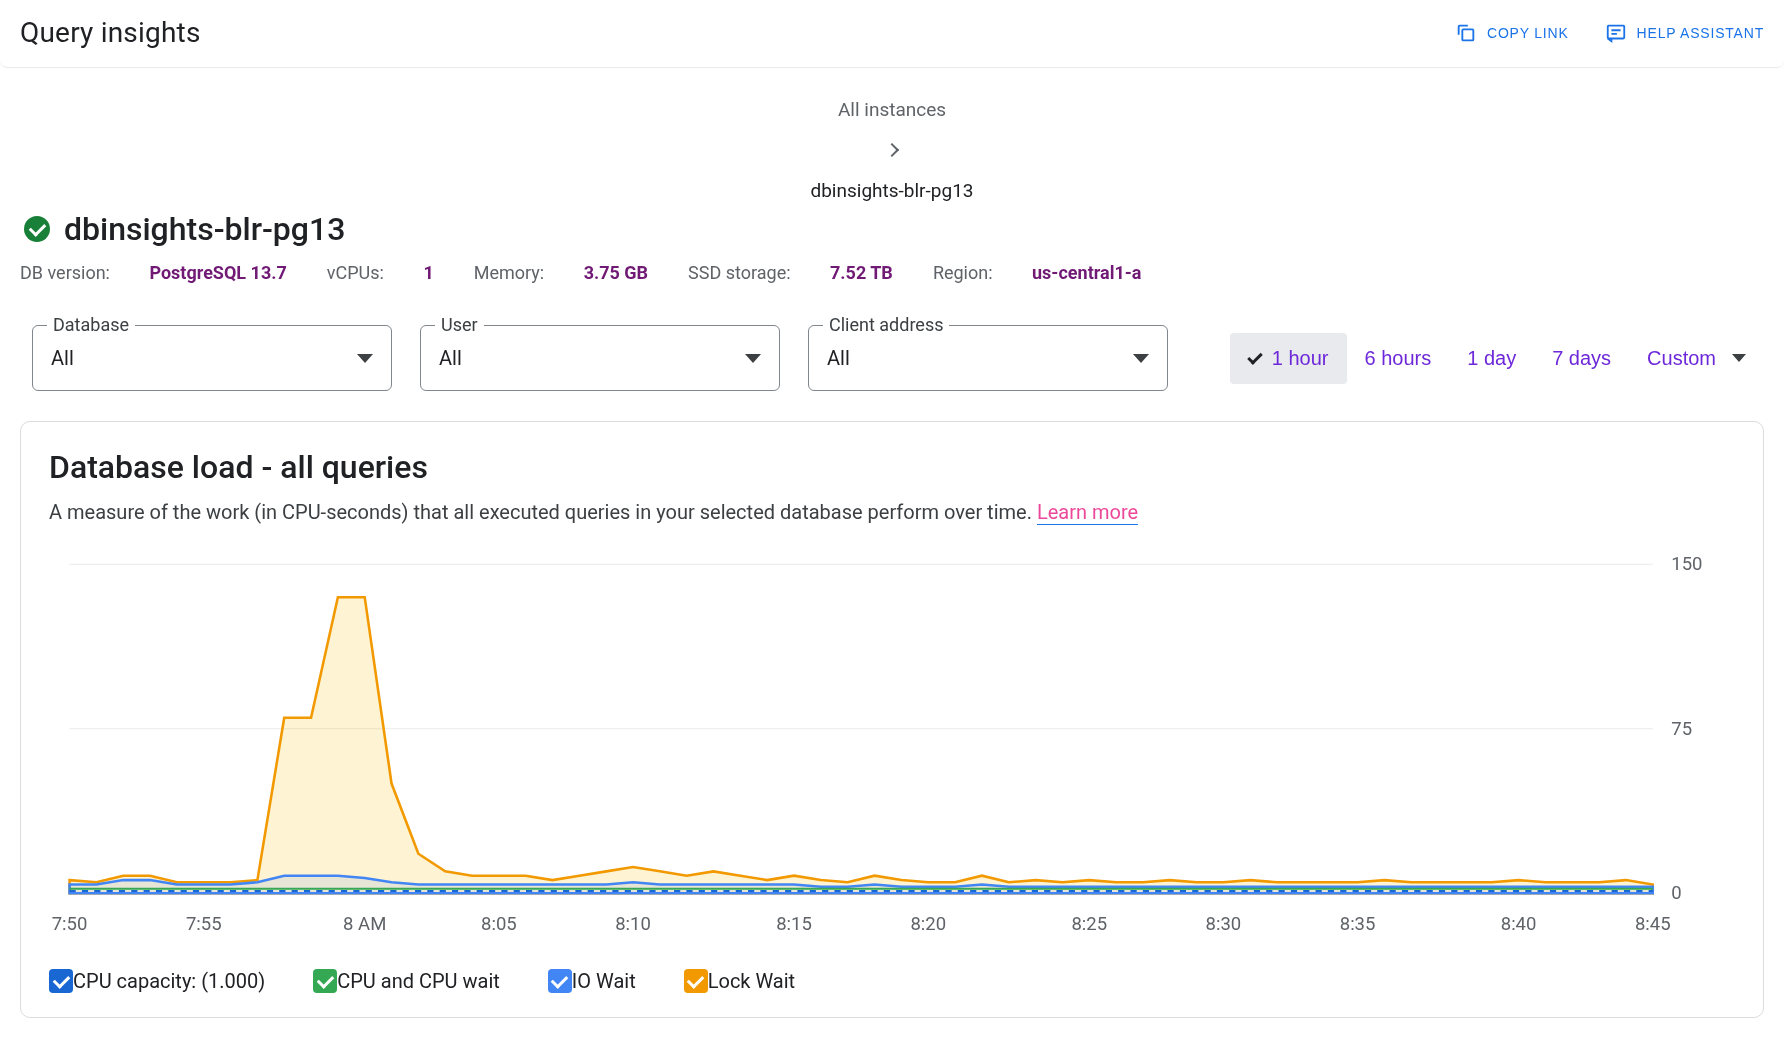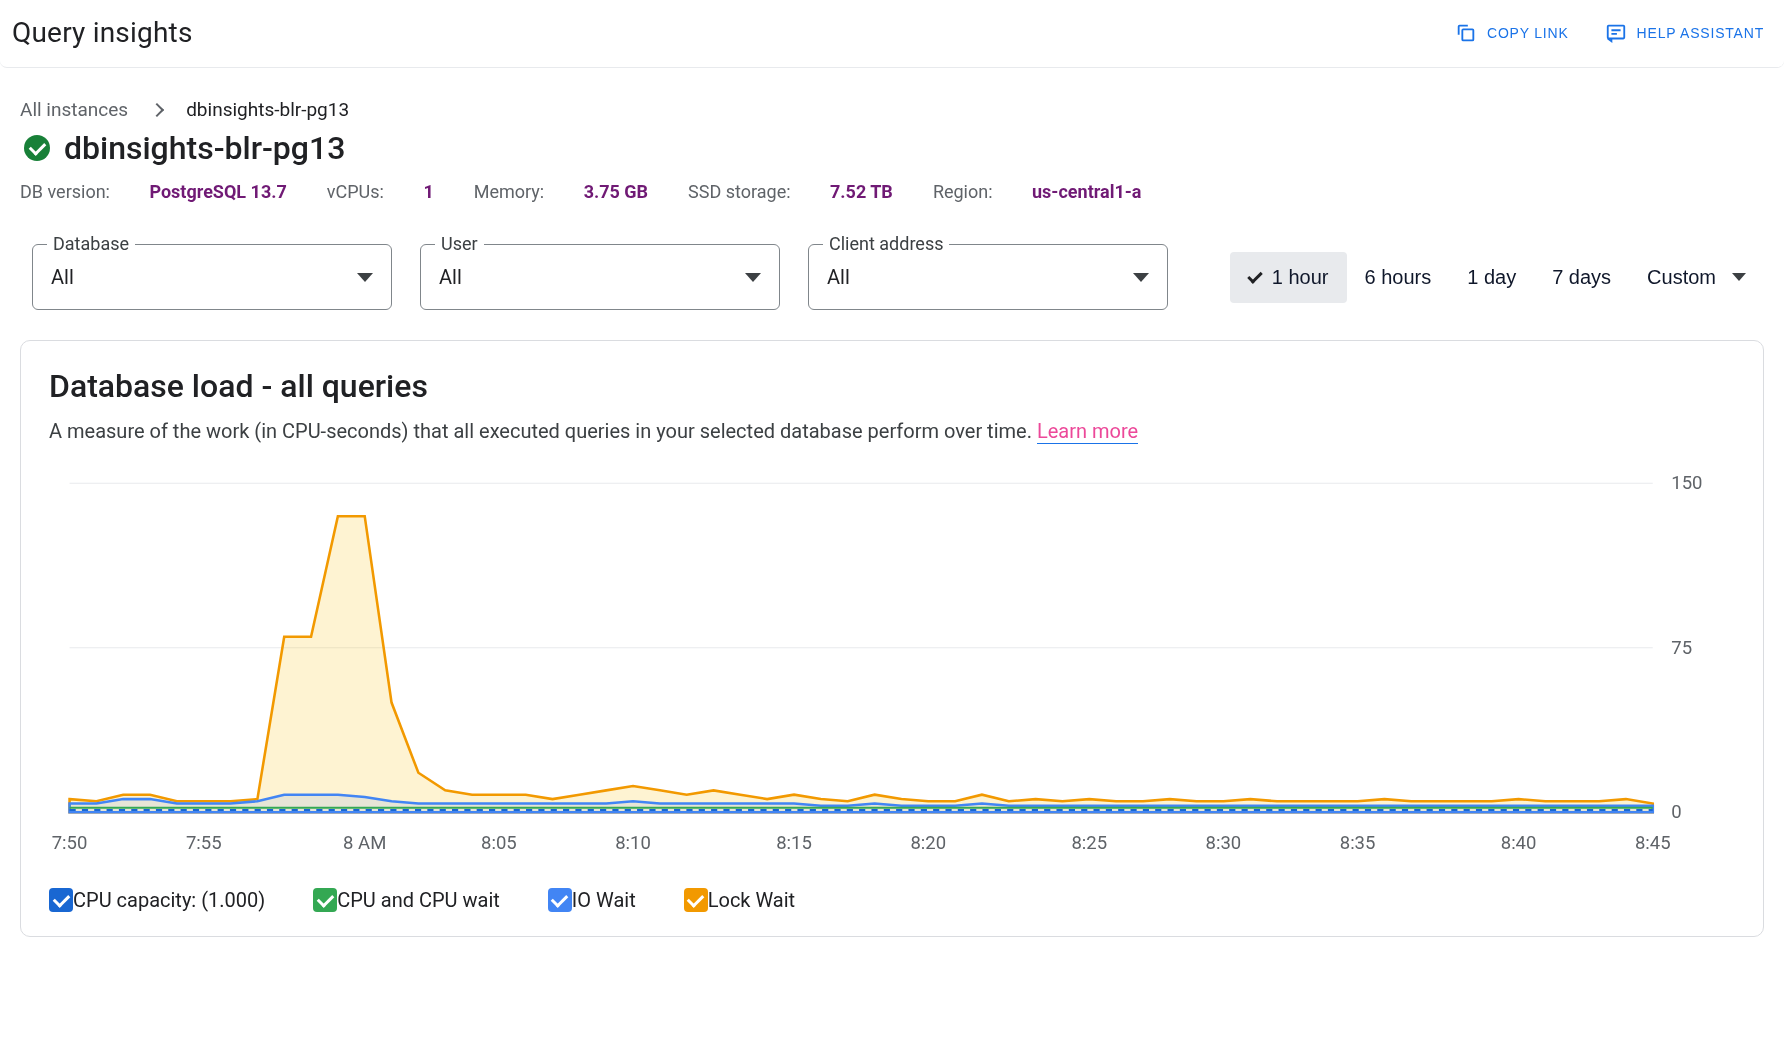--- a/index.html
+++ b/index.html
@@ -2,33 +2,33 @@
 <html><head>
   <meta charset="utf-8">
   <style>
     * { box-sizing: border-box; margin: 0; padding: 0; }
     html, body { font-family: "Google Sans", Roboto, Arial, sans-serif; color: #202124; background: #fff; }
     body { width: 1784px; }
 
     
     .header {
       display: flex; align-items: center; justify-content: space-between;
-      padding: 16px 20px 18px 12px; border-bottom: 1px solid #e8eaed; border-radius: 7px;
+      padding: 16px 20px 18px 20px; border-bottom: 1px solid #e8eaed; border-radius: 7px;
     }
     .header h1 { font-size: 28px; font-weight: 400; letter-spacing: .2px; }
     .header-actions { display: flex; gap: 36px; }
     .header-btn {
       display: inline-flex; align-items: center; gap: 10px;
       color: #1a73e8; font-size: 14px; font-weight: 500; letter-spacing: .8px;
       background: none; border: none; cursor: pointer;
     }
     .header-btn svg { width: 22px; height: 22px; }
 
     
-    .crumbs { padding: 30px 20px 0; display: flex; align-items: center; gap: 24px; font-size: 19px; color: #5f6368; }
+    .crumbs { padding: 30px 20px 0; display: flex; align-items: center; gap: 24px; font-size: 19px; color: #5f6368; flex-direction: column; }
     .crumbs .chev { width: 10px; height: 10px; border-top: 2px solid #5f6368; border-right: 2px solid #5f6368; transform: rotate(45deg); }
     .crumbs .current { color: #202124; }
 
     .instance-row { display: flex; align-items: center; gap: 14px; padding: 8px 20px 0 24px; }
     .status-dot { width: 26px; height: 26px; border-radius: 50%; background: #188038; display: inline-flex; align-items: center; justify-content: center; }
     .status-dot::after { content:""; width: 12px; height: 7px; border-left: 3px solid #fff; border-bottom: 3px solid #fff; transform: rotate(-45deg); margin-top: -3px; }
     .instance-name { font-size: 32px; font-weight: 500; }
 
     .meta { padding: 14px 20px 0; display: flex; gap: 40px; font-size: 18px; color: #5f6368; }
     .meta b { color: #701a75; font-weight: 700; margin-left: 35px; }
@@ -45,21 +45,21 @@
       position: absolute; top: -12px; left: 14px; padding: 0 6px;
       background: #fff; font-size: 18px; color: #3c4043;
     }
     .select .caret {
       position: absolute; right: 18px; width: 0; height: 0;
       border-left: 8px solid transparent; border-right: 8px solid transparent; border-top: 9px solid #3c4043;
     }
 
     .time-toggle { display: flex; align-items: center; margin-left: auto; }
     .time-toggle .tog {
-      padding: 14px 18px; font-size: 20px; color: #0f172a; background: none; border: none; cursor: pointer;
+      padding: 14px 18px; font-size: 20px; color: #6d28d9; background: none; border: none; cursor: pointer;
       display: inline-flex; align-items: center; gap: 10px;
     }
     .time-toggle .tog.active { background: #e8eaed; border-radius: 4px; }
     .time-toggle .check { width: 14px; height: 8px; border-left: 3px solid #202124; border-bottom: 3px solid #202124; transform: rotate(-45deg); margin-top: -3px;}
     .time-toggle .caret { width:0;height:0;border-left:7px solid transparent;border-right:7px solid transparent;border-top:8px solid #3c4043; margin-left:6px;}
 
     
     .card {
       margin: 30px 20px 0; border: 1px solid #dadce0; border-radius: 10px; padding: 26px 28px 24px;
     }

